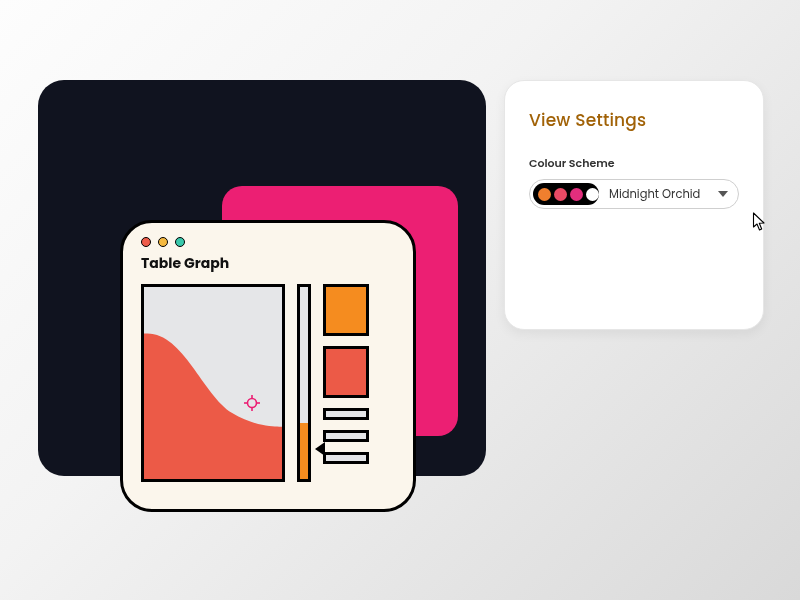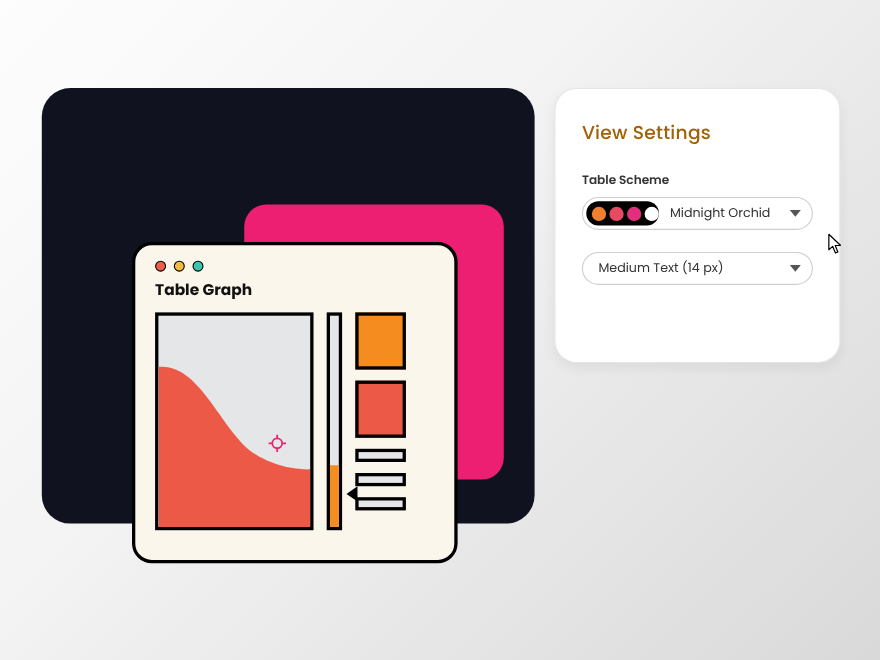--- a/index.html
+++ b/index.html
@@ -24,21 +24,21 @@
     width: 236px; height: 250px;
     background: #ec1f73;
     border-radius: 20px;
   }
   .app-window {
     position: absolute;
     left: 82px; top: 140px;
     width: 296px; height: 292px;
     background: #fbf6ec;
     border: 3px solid #000;
-    border-radius: 18px;
+    border-radius: 32px;
     padding: 14px 18px 18px 18px;
   }
   .dots { display: flex; gap: 7px; margin-bottom: 6px; }
   .dot { width: 10px; height: 10px; border-radius: 50%; border: 1.5px solid #000; }
   .dot.r { background: #ee5c4a; }
   .dot.y { background: #f5b93f; }
   .dot.g { background: #39c8ab; }
   .app-title { font-weight: 700; font-size: 14px; color: #111; margin-bottom: 10px; }
 
   .workspace { display: flex; gap: 12px; position: relative; }
@@ -198,36 +198,32 @@
         <div class="sw sm"></div>
       </div>
     </div>
   </div>
 </div>
 
 <div class="settings-card">
   <div class="settings-title">View Settings</div>
 
   <div class="field">
-    <div class="field-label">Table Scheme</div>
+    <div class="field-label">Colour Scheme</div>
     <div class="pill">
       <div class="scheme-swatches">
         <div class="ssw a"></div>
         <div class="ssw b"></div>
         <div class="ssw c"></div>
         <div class="ssw d"></div>
       </div>
       <span class="txt">Midnight Orchid</span>
       <span class="caret"></span>
     </div>
   </div>
 
   <div class="field">
-    <div class="pill" style="padding-left:14px;">
-      <span class="txt">Medium Text (14 px)</span>
-      <span class="caret"></span>
-    </div>
   </div>
 </div>
 
 <svg class="cursor" viewBox="0 0 14 20">
   <path d="M1,1 L1,15 L4.5,12 L7,18 L9.2,17 L6.8,11.2 L11.5,11 Z" fill="#fff" stroke="#000" stroke-width="1.1" stroke-linejoin="round"></path>
 </svg>
 
 </body></html>

